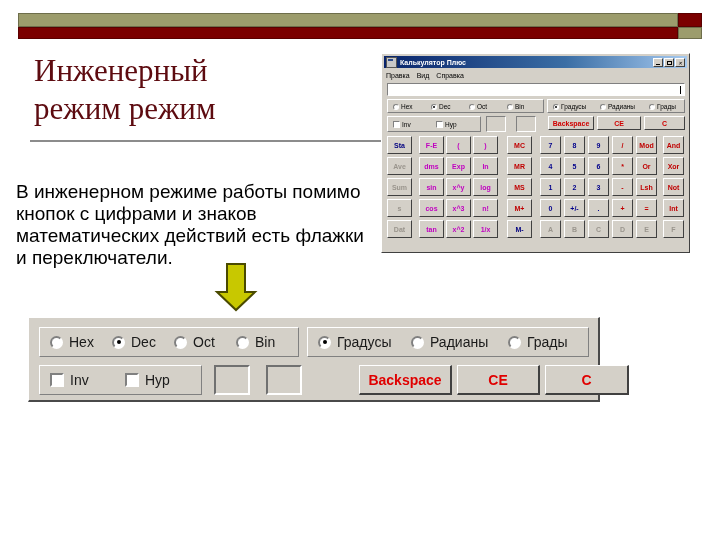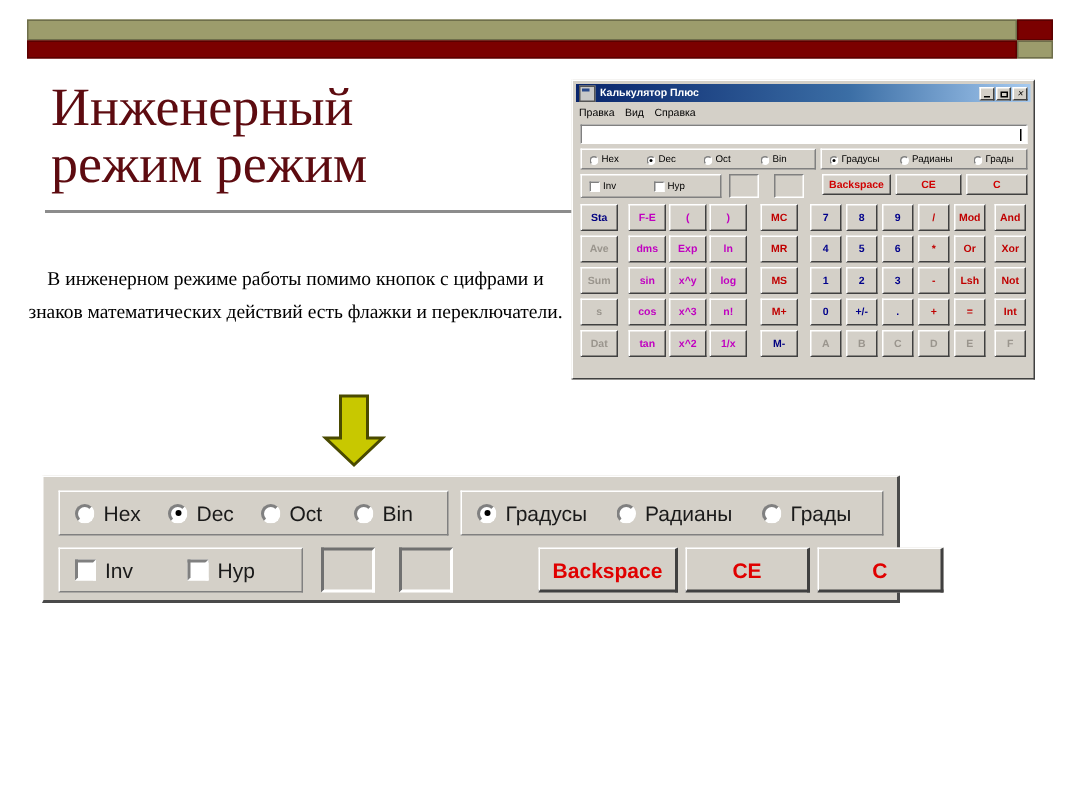--- a/index.html
+++ b/index.html
@@ -24,32 +24,32 @@
   }
   #banner .sq-olive{
     position:absolute;left:660px;top:14px;width:24px;height:12px;
     background:#9c9c6c;border:1px solid #6e6e4b;box-sizing:border-box;
   }
 
   
   #slide-title{
     position:absolute;left:34px;top:52px;width:350px;
     font-family:"Liberation Serif", serif;
-    font-size:36px;line-height:38px;color:#5d0b10;
+    font-size:31px;line-height:38px;color:#5d0b10;
   }
   #title-rule{
     position:absolute;left:30px;top:140px;width:360px;height:2px;
     background:#8c8c8c;
   }
 
   
   #slide-body{
     position:absolute;left:16px;top:162px;width:362px;
-    font-family:Liberation Serif, serif;
-    font-size:13px;line-height:22px;color:#000000;text-align:center;
+    font-family:Liberation Sans, sans-serif;
+    font-size:19px;line-height:22px;color:#000000;
   }
 
   
   #down-arrow{position:absolute;left:214px;top:262px;width:44px;height:50px;}
   .group-box{
     border-top:1px solid #ffffff;border-left:1px solid #ffffff;
     border-right:1px solid #808080;border-bottom:1px solid #808080;
     box-sizing:border-box;position:relative;
   }
   .btn3d{

